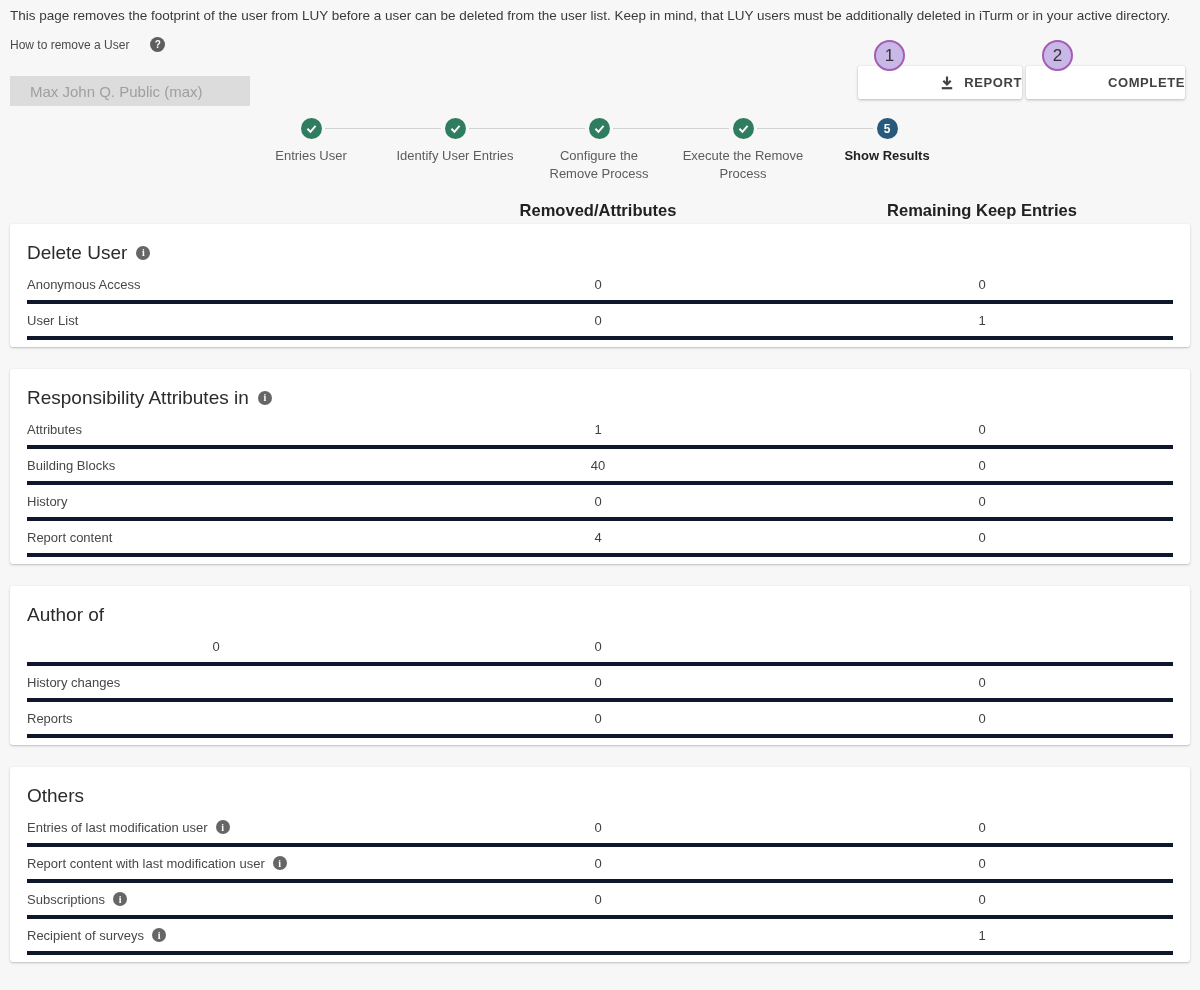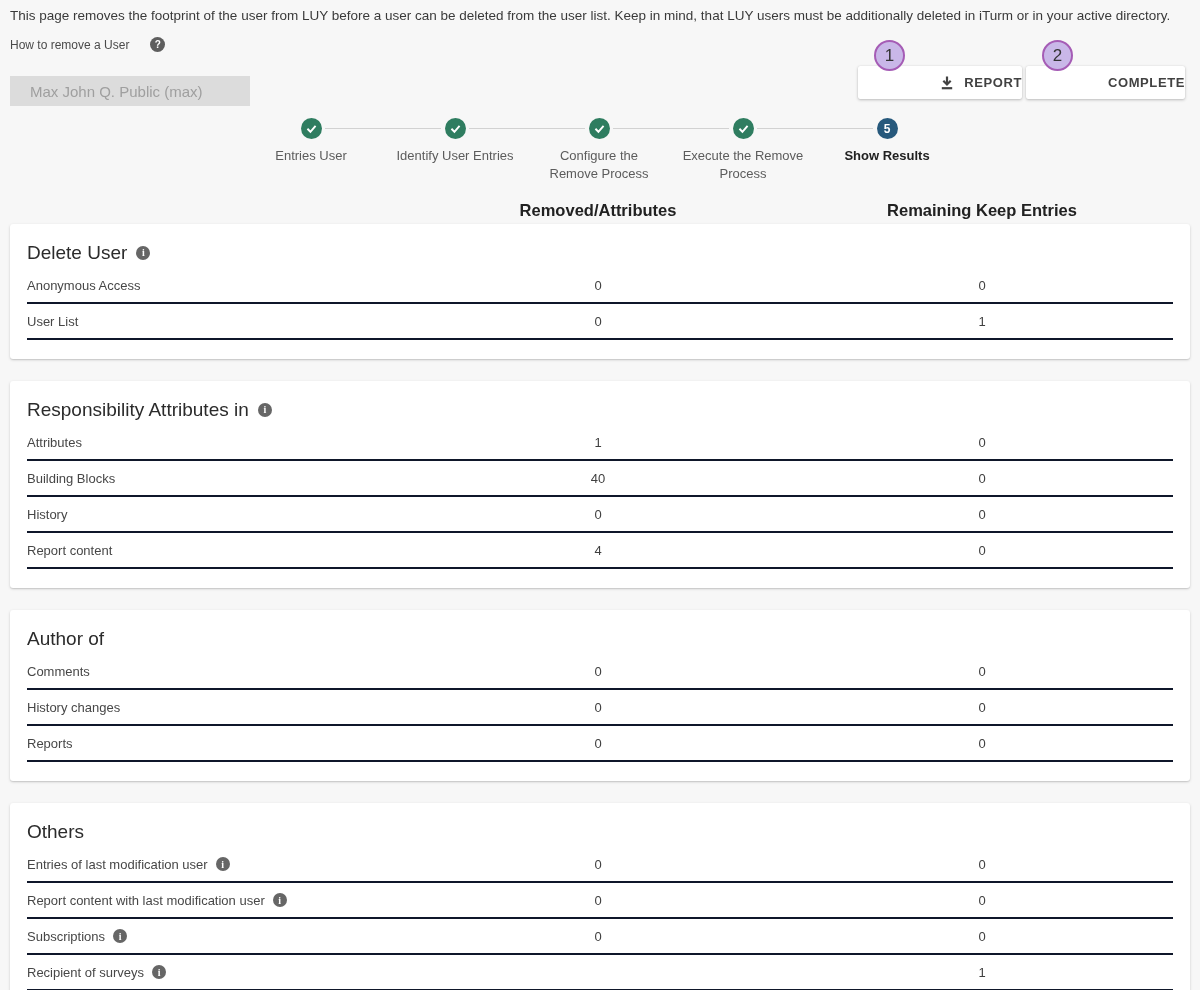--- a/index.html
+++ b/index.html
@@ -59,33 +59,33 @@
   
   .col-headers{
     margin:0 10px;padding:4px 17px 0;height:32px;
     display:grid;grid-template-columns:1fr 386px 382px;align-items:center;
   }
   .col-header{font-size:16.5px;font-weight:bold;color:#212121;text-align:center}
   
   .card{
     margin:0 10px 22px;background:#fff;border-radius:3px;
     box-shadow:0 1px 3px rgba(0,0,0,.16), 0 1px 1px rgba(0,0,0,.08);
-    padding:16px 17px 19px;
+    padding:16px 17px 7px;
   }
   .sec-title{display:flex;align-items:center;gap:9px;line-height:26px;margin-bottom:2px}
   .sec-title-text{font-size:19px;color:#2b2b2b}
   .info-icon{
     width:14px;height:14px;border-radius:50%;background:var(--icon_gray);color:#fff;
     font-size:10px;font-weight:bold;display:inline-flex;align-items:center;justify-content:center;
     flex:none;cursor:pointer;font-family:"Liberation Serif", serif;
   }
   .rows{}
   .row{
     display:grid;grid-template-columns:1fr 386px 382px;align-items:center;
-    height:36px;border-bottom:2px solid #0f172a;
+    height:36px;border-bottom:4px solid #0f172a;
   }
   .row-label{display:flex;align-items:center;gap:8px;font-size:13px;color:#474747}
   .cell{font-size:13px;color:#3f3f3f;text-align:center}
 </style>
 </head>
 <body>
 
 <div class="top-area">
   <p class="intro">This page removes the footprint of the user from LUY before a user can be deleted from the user list. Keep in mind, that LUY users must be additionally deleted in iTurm or in your active directory.</p>
 
@@ -244,24 +244,20 @@
 </div>
   </section>
 
   <section class="card">
     <div class="sec-title">
       <span class="sec-title-text">Author of</span>
 
     </div>
     <div class="rows">
   <div class="row">
-    <span class="row-label">
-      <span class="row-label-text">Comments</span>
-
-    </span>
     <span class="cell cell-removed">0</span>
     <span class="cell cell-remaining">0</span>
   </div>
 
   <div class="row">
     <span class="row-label">
       <span class="row-label-text">History changes</span>
 
     </span>
     <span class="cell cell-removed">0</span>

